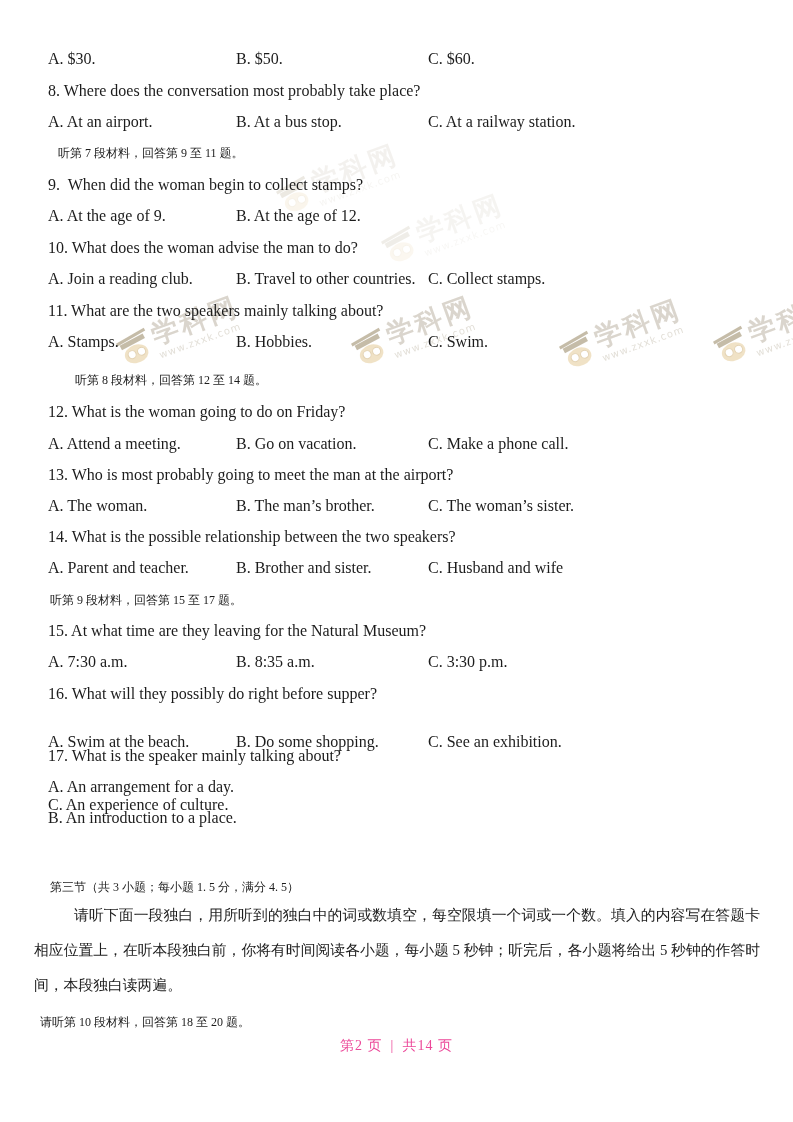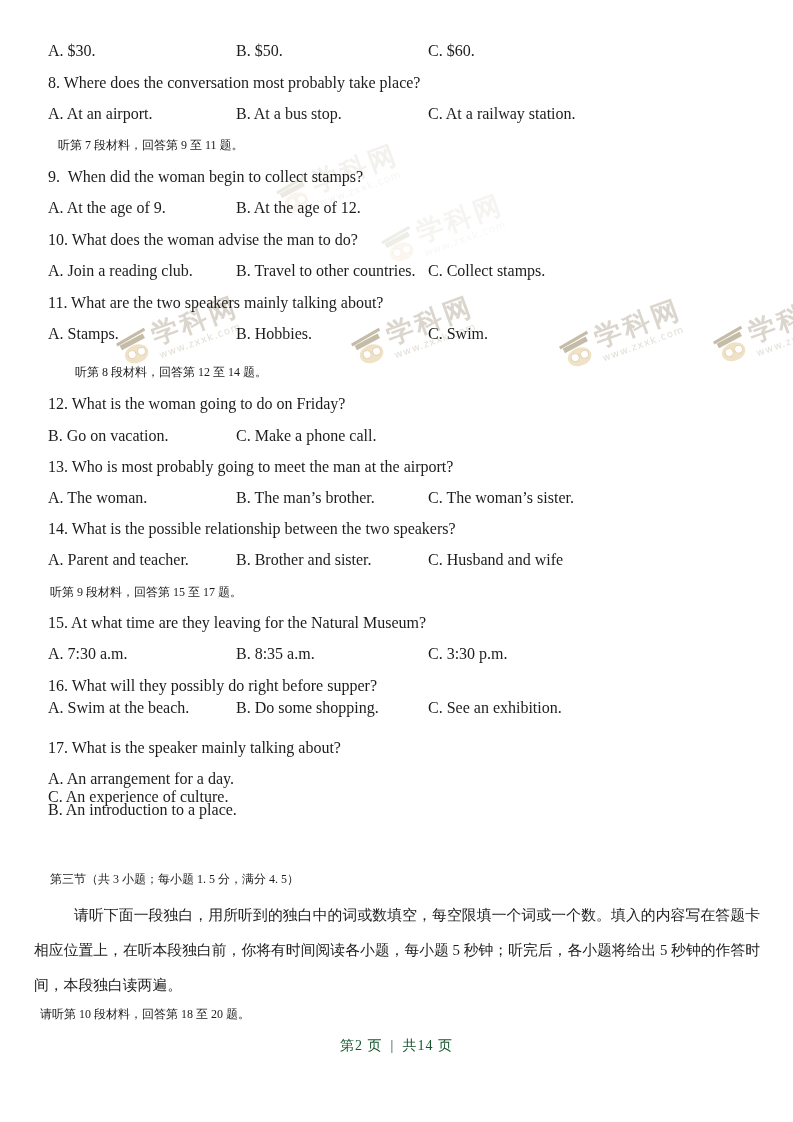--- a/index.html
+++ b/index.html
@@ -3,31 +3,31 @@
 <meta charset="utf-8">
 <style>
   html,body{margin:0;padding:0;}
   body{
     width:793px;height:1122px;position:relative;overflow:hidden;
     background:#ffffff;color:#1c1c1c;
     font-family:"Liberation Serif","DejaVu Serif",serif;
   }
   .row{
     position:absolute;left:48px;right:20px;
-    font-size:16px;line-height:20px;white-space:pre-wrap;
+    font-size:16px;line-height:20px;white-space:pre-wrap;margin-top:8px;
   }
   .opts{display:grid;grid-template-columns:188px 192px 1fr;}
   .cn{font-size:12px;}
   .para{
     position:absolute;left:34px;width:726px;top:898px;
     font-size:14.8px;line-height:35px;text-align:justify;text-indent:40px;
   }
   .footer{
     position:absolute;top:1037px;left:0;width:100%;text-align:center;
-    font-size:14px;color:#14532d;letter-spacing:1px;
+    font-size:14px;color:#ec4899;letter-spacing:1px;
   }
   .footer span{margin:0 4px;}
   
   .wm{
     position:absolute;width:160px;height:70px;pointer-events:none;
     transform:rotate(-20deg);display:flex;align-items:center;gap:5px;
     opacity:.5;
   }
   .wm .txt{display:flex;flex-direction:column;line-height:1;}
   .wm-name{
@@ -171,20 +171,21 @@
 <div class="row opts" style="top:324px">
   <span>A. Stamps.</span>
   <span>B. Hobbies.</span>
   <span>C. Swim.</span>
 </div>
 
 <div class="row cn" style="top:362px;left:75px">听第 8 段材料，回答第 12 至 14 题。</div>
 
 <div class="row" style="top:394px">12. What is the woman going to do on Friday?</div>
 <div class="row opts" style="top:426px">
+  <span>A. Attend a meeting.</span>
   <span>B. Go on vacation.</span>
   <span>C. Make a phone call.</span>
 </div>
 
 <div class="row" style="top:457px">13. Who is most probably going to meet the man at the airport?</div>
 <div class="row opts" style="top:488px">
   <span>A. The woman.</span>
   <span>B. The man’s brother.</span>
   <span>C. The woman’s sister.</span>
 </div>
@@ -199,21 +200,21 @@
 <div class="row cn" style="top:582px;left:50px">听第 9 段材料，回答第 15 至 17 题。</div>
 
 <div class="row" style="top:613px">15. At what time are they leaving for the Natural Museum?</div>
 <div class="row opts" style="top:644px">
   <span>A. 7:30 a.m.</span>
   <span>B. 8:35 a.m.</span>
   <span>C. 3:30 p.m.</span>
 </div>
 
 <div class="row" style="top:676px">16. What will they possibly do right before supper?</div>
-<div class="row opts" style="top:698px">
+<div class="row opts" style="top:724px">
   <span>A. Swim at the beach.</span>
   <span>B. Do some shopping.</span>
   <span>C. See an exhibition.</span>
 </div>
 
 <div class="row" style="top:738px">17. What is the speaker mainly talking about?</div>
 <div class="row" style="top:769px">A. An arrangement for a day.</div>
 <div class="row" style="top:800px">B. An introduction to a place.</div>
 <div class="row" style="top:787px">C. An experience of culture.</div>
 

